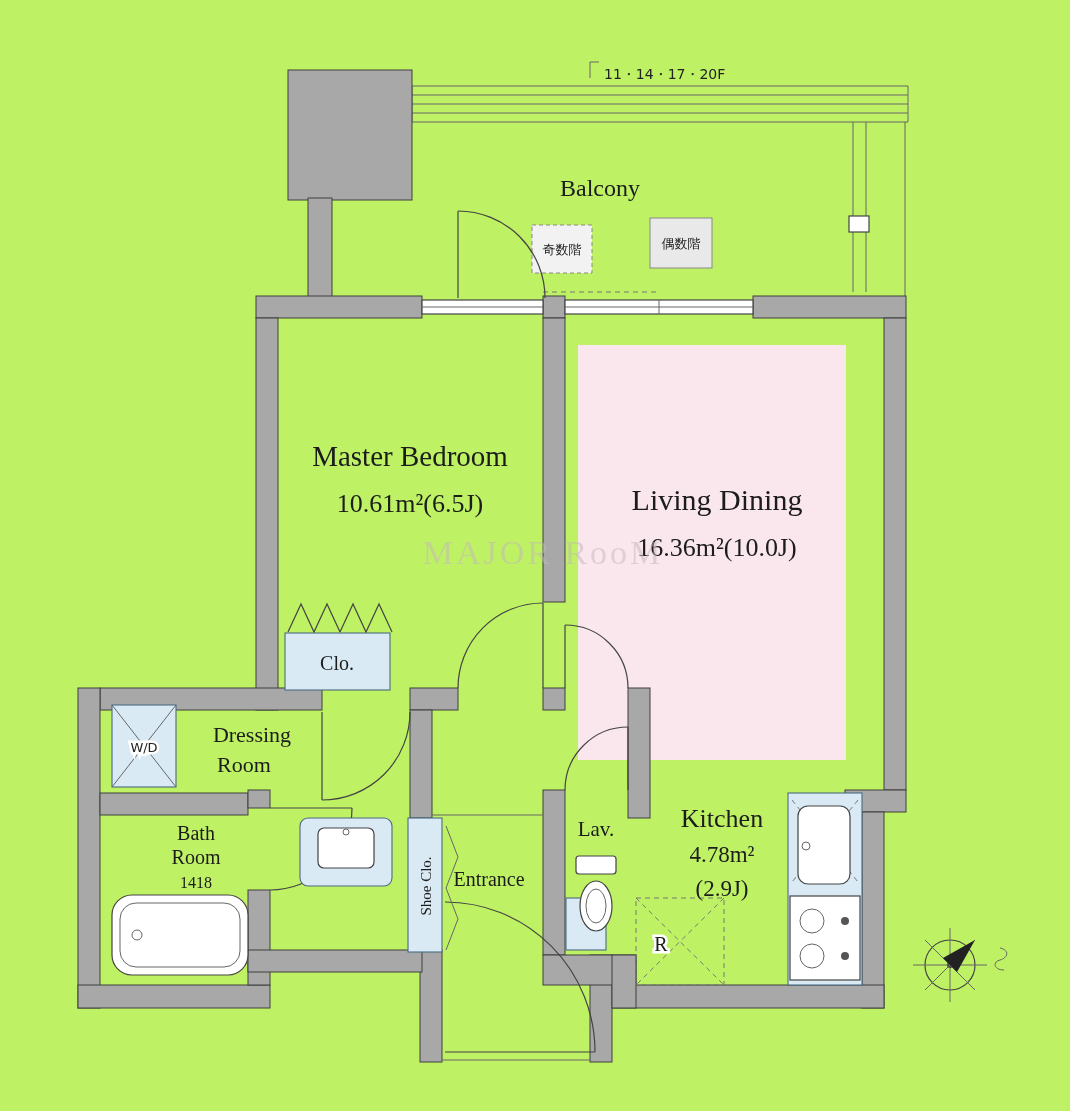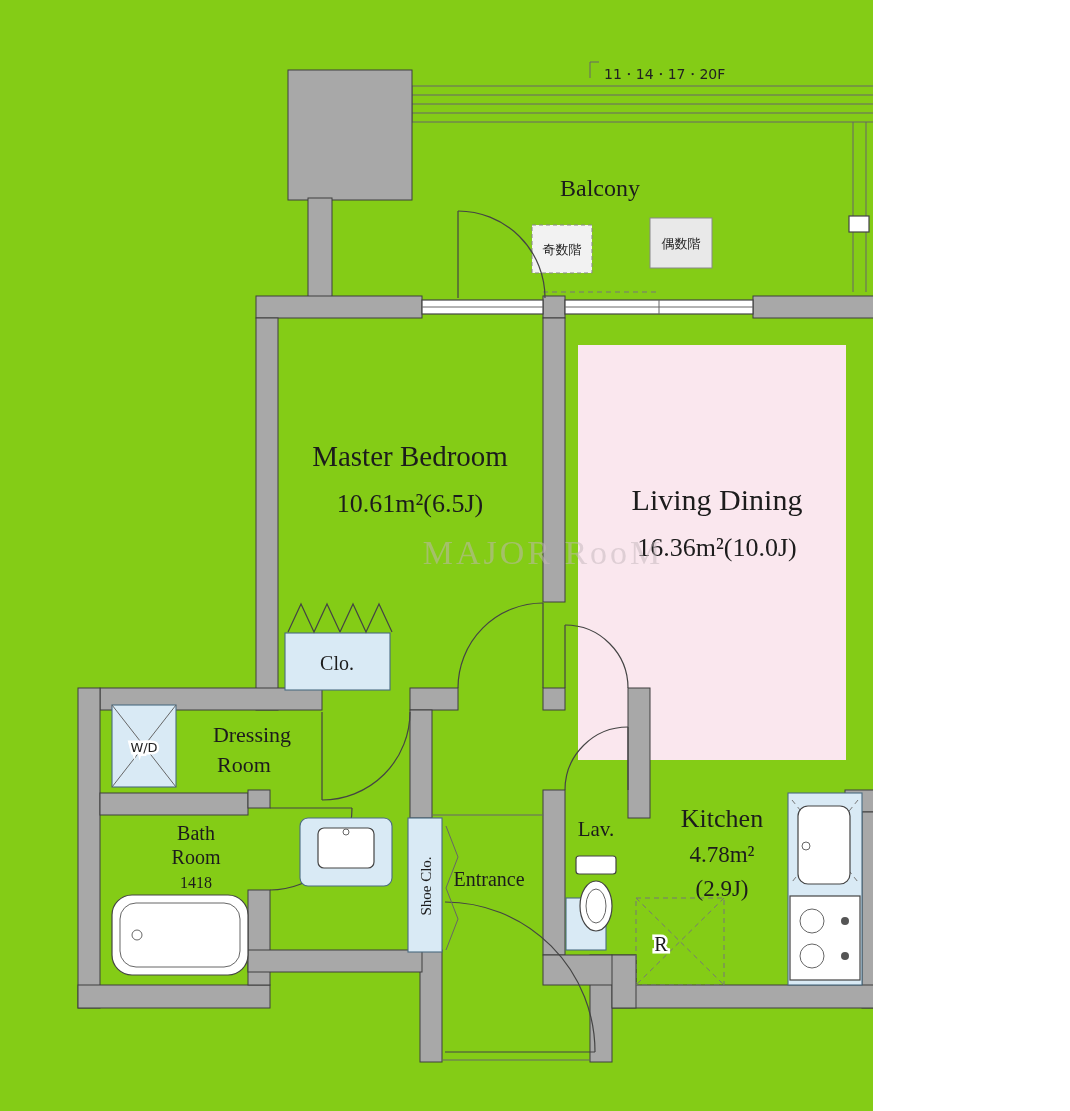--- a/index.html
+++ b/index.html
@@ -1,16 +1,16 @@
 <!DOCTYPE html>
 <html style="--wall: #a8a8a8; --living_floor: #fae7ee; --fixture: #d9eaf5; --line: #333333;"><head>
 <meta charset="utf-8">
 <style>
   html,body { margin:0; padding:0; background:#ffffff; }
-  .stage { position:relative; width:873px; height:1111px; background:#84cc16; overflow:hidden;text-decoration:underline; }
+  .stage { position:relative; width:1070px; height:1111px; background:#bef264; overflow:hidden;text-decoration:underline; }
   svg { position:absolute; inset:0; }
 
   .wall    { fill:var(--wall,#a8a8a8); stroke:#3f3f3f; stroke-width:1; }
   .thin    { stroke:#666; stroke-width:1; fill:none; }
   .arc     { stroke:#444; stroke-width:1.2; fill:none; }
   .fixture { fill:var(--fixture,#d9eaf5); stroke:#4a6b80; stroke-width:1.1; }
   .fixwhite{ fill:#ffffff; stroke:#444; stroke-width:1.2; }
   .pink    { fill:var(--living_floor,#fae7ee); }
   .dash    { stroke:#777; stroke-width:1; fill:none; stroke-dasharray:5 4; }
   .graybox1{ fill:#f2f2f2; stroke:#888; stroke-width:1; stroke-dasharray:4 3; }

